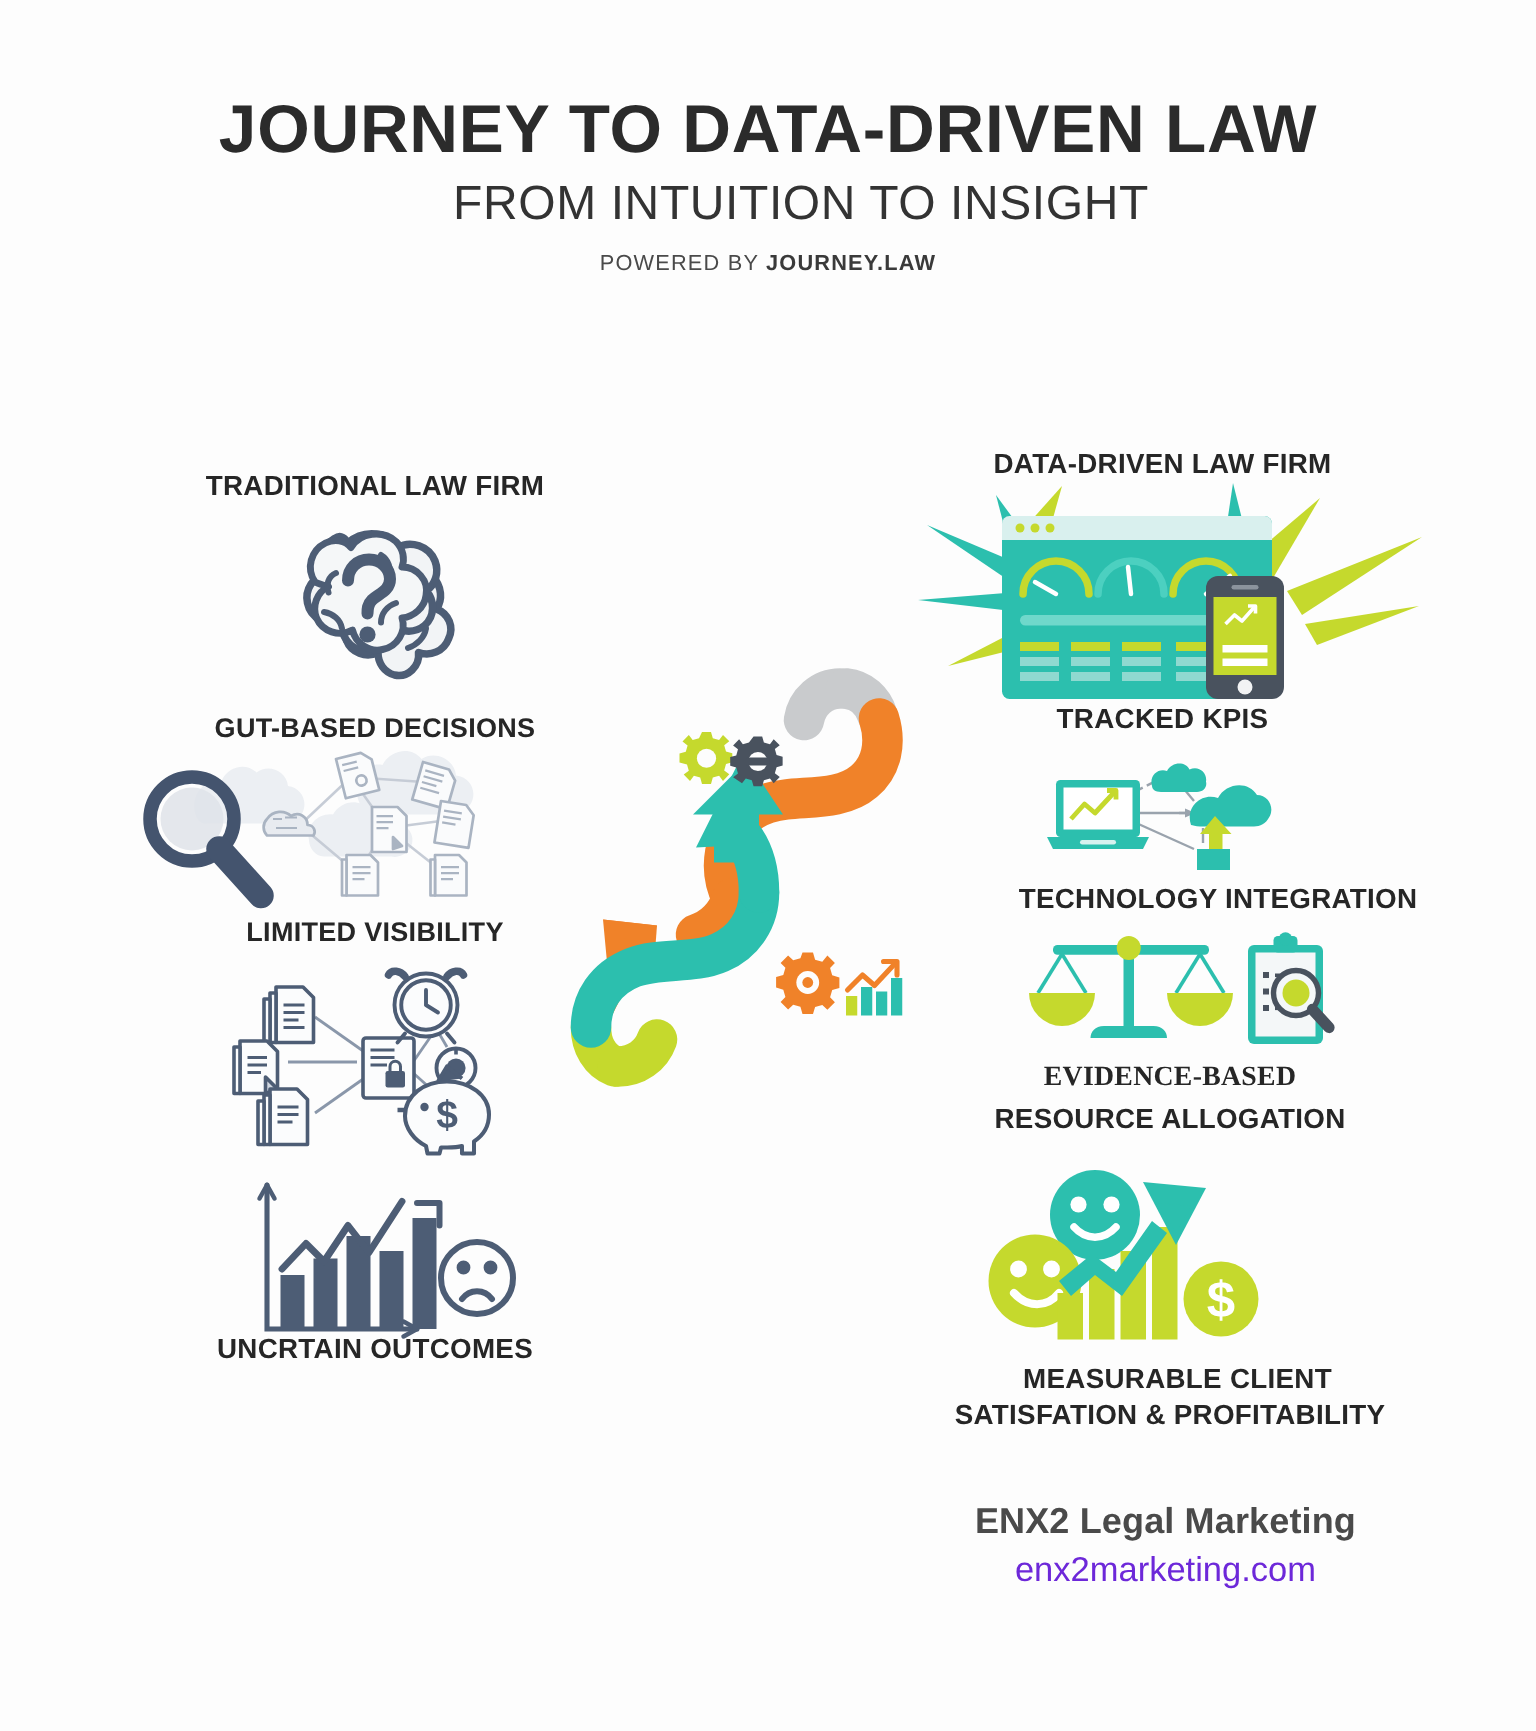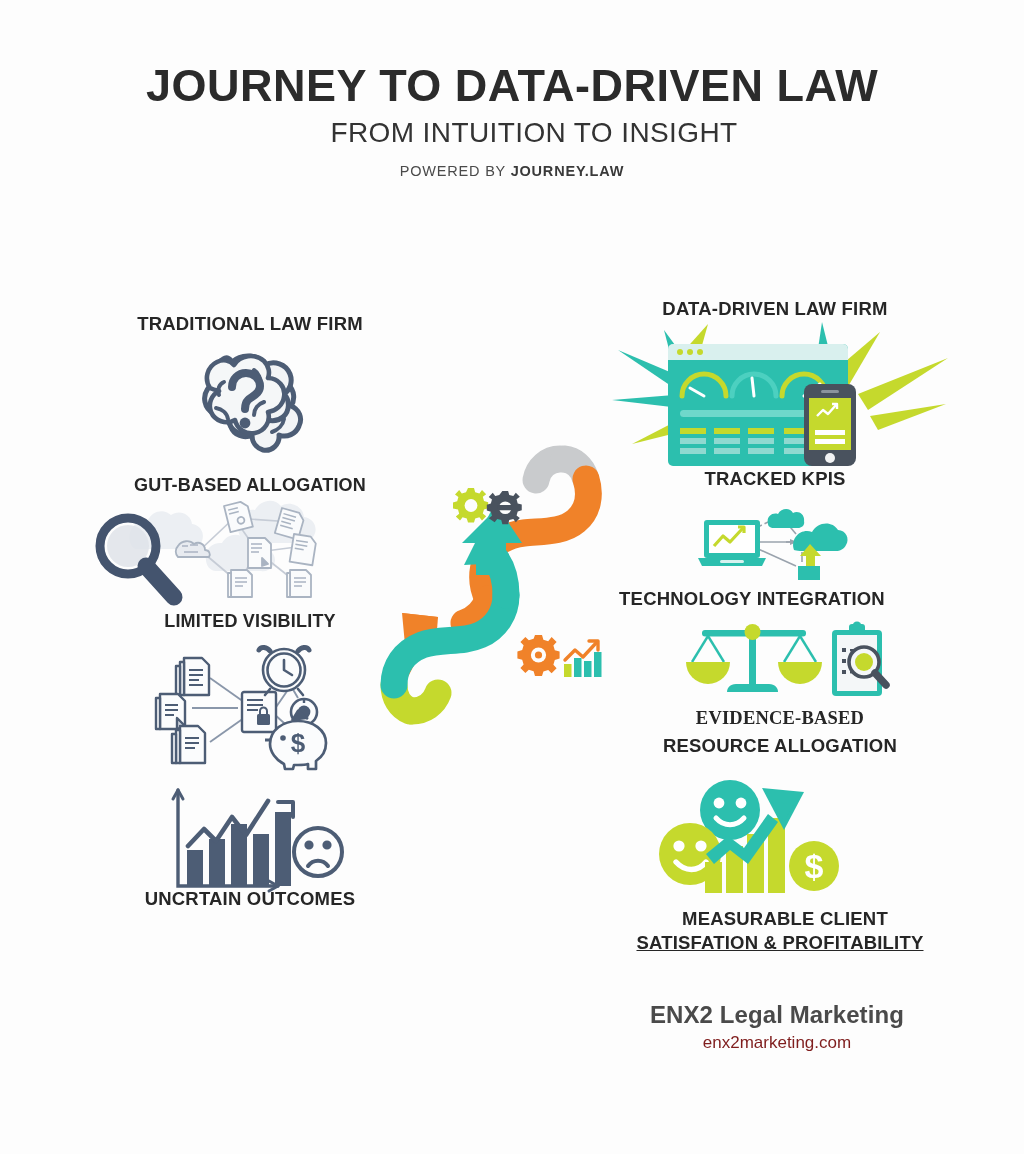--- a/index.html
+++ b/index.html
@@ -14,42 +14,42 @@
   .stage{position:absolute;inset:0;}
   .abs{position:absolute;}
 
   
   #header{left:0;top:62px;width:1024px;text-align:center;}
   #title{
     font-size:45px;font-weight:bold;color:#2b2b2b;
     letter-spacing:0.5px;line-height:1.05;
   }
   #subtitle{
-    font-size:28px;color:#333;letter-spacing:0.4px;margin-top:8px;
+    font-size:32px;color:#333;letter-spacing:0.4px;margin-top:8px;
     font-weight:400;
     margin-left:44px;
   }
   #powered{
     font-size:14.5px;color:#3a3a3a;letter-spacing:0.8px;margin-top:14px;
     font-weight:bold;
   }
   #powered .light{font-weight:normal;color:#4a4a4a;}
 
   
   .lbl{
     font-weight:bold;color:#262626;text-align:center;
     letter-spacing:0.2px;line-height:1.18;
   }
   .lbl-lg{font-size:18.5px;}
   .lbl-md{font-size:18px;}
 
   
   #footer{right:120px;top:1001px;text-align:center;}
   #footer-brand{font-size:24px;font-weight:bold;color:#4a4a4a;letter-spacing:0.1px;}
-  #footer-url{font-size:17px;color:#7f1d1d;margin-top:4px;}
+  #footer-url{font-size:23px;color:#6d28d9;margin-top:4px;}
 
   svg{display:block;overflow:visible;}
 </style>
 </head>
 <body>
 
 <div class="stage">
 
   <div class="abs" id="header">
     <div id="title">JOURNEY TO DATA-DRIVEN LAW</div>
@@ -77,21 +77,21 @@
         <path d="M84 62c-6 2-10 7-10 13"></path>
         <path d="M92 92c6-2 11-7 12-13"></path>
       </g>
       <g fill="none" stroke="#4d5d75" stroke-width="8" stroke-linecap="round">
         <path d="M52 47c0-8 6-14 14-14s14 6 14 13c0 8-8 10-12 14-3 3-3 6-3 9"></path>
       </g>
       <circle cx="65" cy="83" r="5.4" fill="#4d5d75"></circle>
     </svg>
   </div>
 
-  <div class="abs lbl lbl-md" style="left:70px;top:475px;width:360px;">GUT-BASED ALLOGATION</div>
+  <div class="abs lbl lbl-md" style="left:70px;top:475px;width:360px;">GUT-BASED DECISIONS</div>
 
   <div class="abs" style="left:88px;top:498px;">
     <svg width="265" height="110" viewBox="0 0 265 110">
 
       <g fill="#eceff3">
         <path d="M42 44c-3-12 6-23 18-22 4-9 16-12 23-5 8-6 20-1 21 9 9 1 14 11 9 19-3 5-9 7-14 6H50c-4 1-7-3-8-7z"></path>
         <path d="M150 30c-2-11 7-20 17-18 5-10 19-13 26-4 9-6 22 0 23 11 10 1 15 12 9 20-4 5-10 7-15 6h-48c-7 0-12-8-12-15z"></path>
         <path d="M118 62c-2-10 6-18 16-17 5-9 17-11 23-4 8-5 19 0 20 10 8 1 13 10 8 17-3 4-8 6-12 5h-45c-6 0-10-6-10-11z"></path>
       </g>
 
@@ -402,21 +402,21 @@
         <g fill="none" stroke="#c5d92d" stroke-width="3.2" stroke-linejoin="round">
           <path d="M16 38l9-10 7 6 13-14"></path>
           <path d="M40 19h6v6"></path>
         </g>
         <path d="M0 50h68l-4 8H4z" fill="#2cbfae"></path>
         <rect x="22" y="52" width="24" height="3" rx="1.5" fill="#d7f2ef"></rect>
       </g>
     </svg>
   </div>
 
-  <div class="abs lbl lbl-lg" style="left:562px;top:588px;width:380px;">TECHNOLOGY INTEGRATION</div>
+  <div class="abs lbl lbl-lg" style="left:622px;top:588px;width:380px;">TECHNOLOGY INTEGRATION</div>
 
   <div class="abs" style="left:672px;top:618px;">
     <svg width="220" height="82" viewBox="0 0 220 82">
 
       <g>
         <rect x="77" y="12" width="7" height="54" fill="#2cbfae"></rect>
         <rect x="30" y="12" width="104" height="6.5" rx="3" fill="#2cbfae"></rect>
         <circle cx="80.5" cy="14" r="8" fill="#c5d92d"></circle>
         <path d="M64 66h33c6 0 9 4 9 8H55c0-4 3-8 9-8z" fill="#2cbfae"></path>
         <g stroke="#2cbfae" stroke-width="2.4" fill="none">
@@ -483,20 +483,20 @@
       </g>
 
       <g>
         <circle cx="156" cy="88" r="25" fill="#c5d92d"></circle>
         <text x="156" y="100" font-family="Liberation Sans, sans-serif" font-size="34" font-weight="bold" fill="#ffffff" text-anchor="middle">$</text>
       </g>
     </svg>
   </div>
 
   <div class="abs lbl lbl-lg" style="left:590px;top:908px;width:390px;">MEASURABLE CLIENT</div>
-  <div class="abs lbl lbl-lg" style="left:580px;top:932px;width:400px;text-decoration:underline;">SATISFATION &amp; PROFITABILITY</div>
+  <div class="abs lbl lbl-lg" style="left:580px;top:932px;width:400px;">SATISFATION &amp; PROFITABILITY</div>
 
   <div class="abs" id="footer">
     <div id="footer-brand">ENX2 Legal Marketing</div>
     <div id="footer-url">enx2marketing.com</div>
   </div>
 
 </div>
 
 </body></html>

